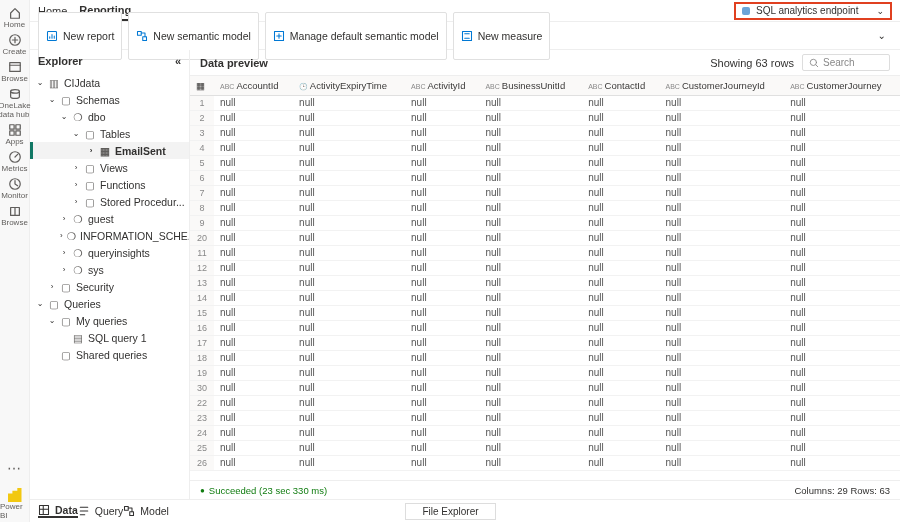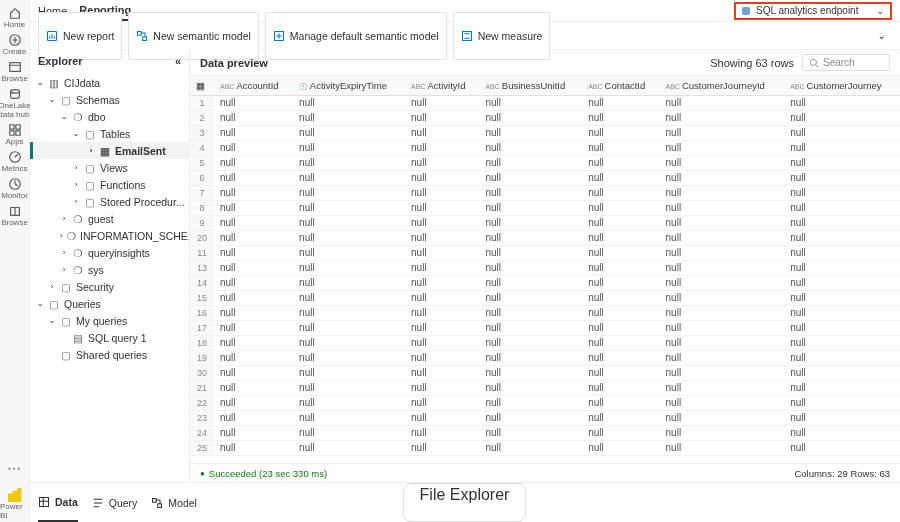--- a/index.html
+++ b/index.html
@@ -41,24 +41,24 @@
   table { border-collapse: collapse; width: 100%; }
   th, td { text-align: left; padding: 1.5px 6px; border-bottom: 1px solid #f2f2f2; font-weight: normal; height: 13.8px; white-space: nowrap; color:#555; }
   thead th { background: #faf9f8; position: sticky; top: 0; font-size: 9.5px; color:#3b3a39; border-bottom:1px solid #e0e0e0; height: 19px;}
   th .lab { font-size: 7px; color: #888; margin-right: 2px; }
   td.rownum { background: #faf9f8; color: #888; width: 24px; text-align: center; font-size:9px;}
   thead th:first-child { width: 24px; }
   .footer { border-top: 1px solid #eee; display: flex; align-items: center; height: 19px; font-size: 9.5px; padding: 0 10px; gap: 14px; }
   .footer .succ { color: #107c10; display:flex; align-items:center; gap:4px;}
   .footer .succ::before { content:"●"; color:#107c10; font-size:8px;}
   .footer .right { margin-left: auto; }
-  .bottomtabs { display:flex; height: 40px; border-top:1px solid #eee; padding: 0 8px; gap:14px; font-size:10.5px;}
+  .bottomtabs { display:flex; align-items:center; height: 23px; border-top:1px solid #eee; padding: 0 8px; font-size:10.5px;}
   .bottomtabs .bt { display:flex; align-items:center; gap:5px; cursor:pointer;}
   .bottomtabs .bt.active { font-weight:600; border-bottom:2px solid #323130;}
-  .bottomtabs .file { margin:0 auto; border:1px solid #ddd; padding:2px 16px; border-radius:8px; cursor:pointer; font-size:16px;}
+  .bottomtabs .file { margin:0 auto; border:1px solid #ddd; padding:2px 16px; border-radius:0; cursor:pointer; font-size:10px;}
   .bottomtabs .pad { width: 160px; }
   svg { stroke: currentColor; fill: none; stroke-width: 1.4; stroke-linecap: round; stroke-linejoin: round; }
 </style>
 </head>
 <body>
 
 <div class="app">
   <div class="leftbar">
     <div id="leftnav-slot">
         <div class="nav">
@@ -409,20 +409,30 @@
                   <td class="rownum">11</td>
                   <td>null</td>
                   <td>null</td>
                   <td>null</td>
                   <td>null</td>
                   <td>null</td>
                   <td>null</td>
                   <td>null</td>
                 </tr>
                 <tr>
+                  <td class="rownum">12</td>
+                  <td>null</td>
+                  <td>null</td>
+                  <td>null</td>
+                  <td>null</td>
+                  <td>null</td>
+                  <td>null</td>
+                  <td>null</td>
+                </tr>
+                <tr>
                   <td class="rownum">13</td>
                   <td>null</td>
                   <td>null</td>
                   <td>null</td>
                   <td>null</td>
                   <td>null</td>
                   <td>null</td>
                   <td>null</td>
                 </tr>
                 <tr>
@@ -489,30 +499,20 @@
                   <td class="rownum">30</td>
                   <td>null</td>
                   <td>null</td>
                   <td>null</td>
                   <td>null</td>
                   <td>null</td>
                   <td>null</td>
                   <td>null</td>
                 </tr>
                 <tr>
-                  <td class="rownum">21</td>
-                  <td>null</td>
-                  <td>null</td>
-                  <td>null</td>
-                  <td>null</td>
-                  <td>null</td>
-                  <td>null</td>
-                  <td>null</td>
-                </tr>
-                <tr>
                   <td class="rownum">22</td>
                   <td>null</td>
                   <td>null</td>
                   <td>null</td>
                   <td>null</td>
                   <td>null</td>
                   <td>null</td>
                   <td>null</td>
                 </tr>
                 <tr>
@@ -530,20 +530,30 @@
                   <td>null</td>
                   <td>null</td>
                   <td>null</td>
                   <td>null</td>
                   <td>null</td>
                   <td>null</td>
                   <td>null</td>
                 </tr>
                 <tr>
                   <td class="rownum">25</td>
+                  <td>null</td>
+                  <td>null</td>
+                  <td>null</td>
+                  <td>null</td>
+                  <td>null</td>
+                  <td>null</td>
+                  <td>null</td>
+                </tr>
+                <tr>
+                  <td class="rownum">26</td>
                   <td>null</td>
                   <td>null</td>
                   <td>null</td>
                   <td>null</td>
                   <td>null</td>
                   <td>null</td>
                   <td>null</td>
                 </tr>
               </tbody>
           </table>

